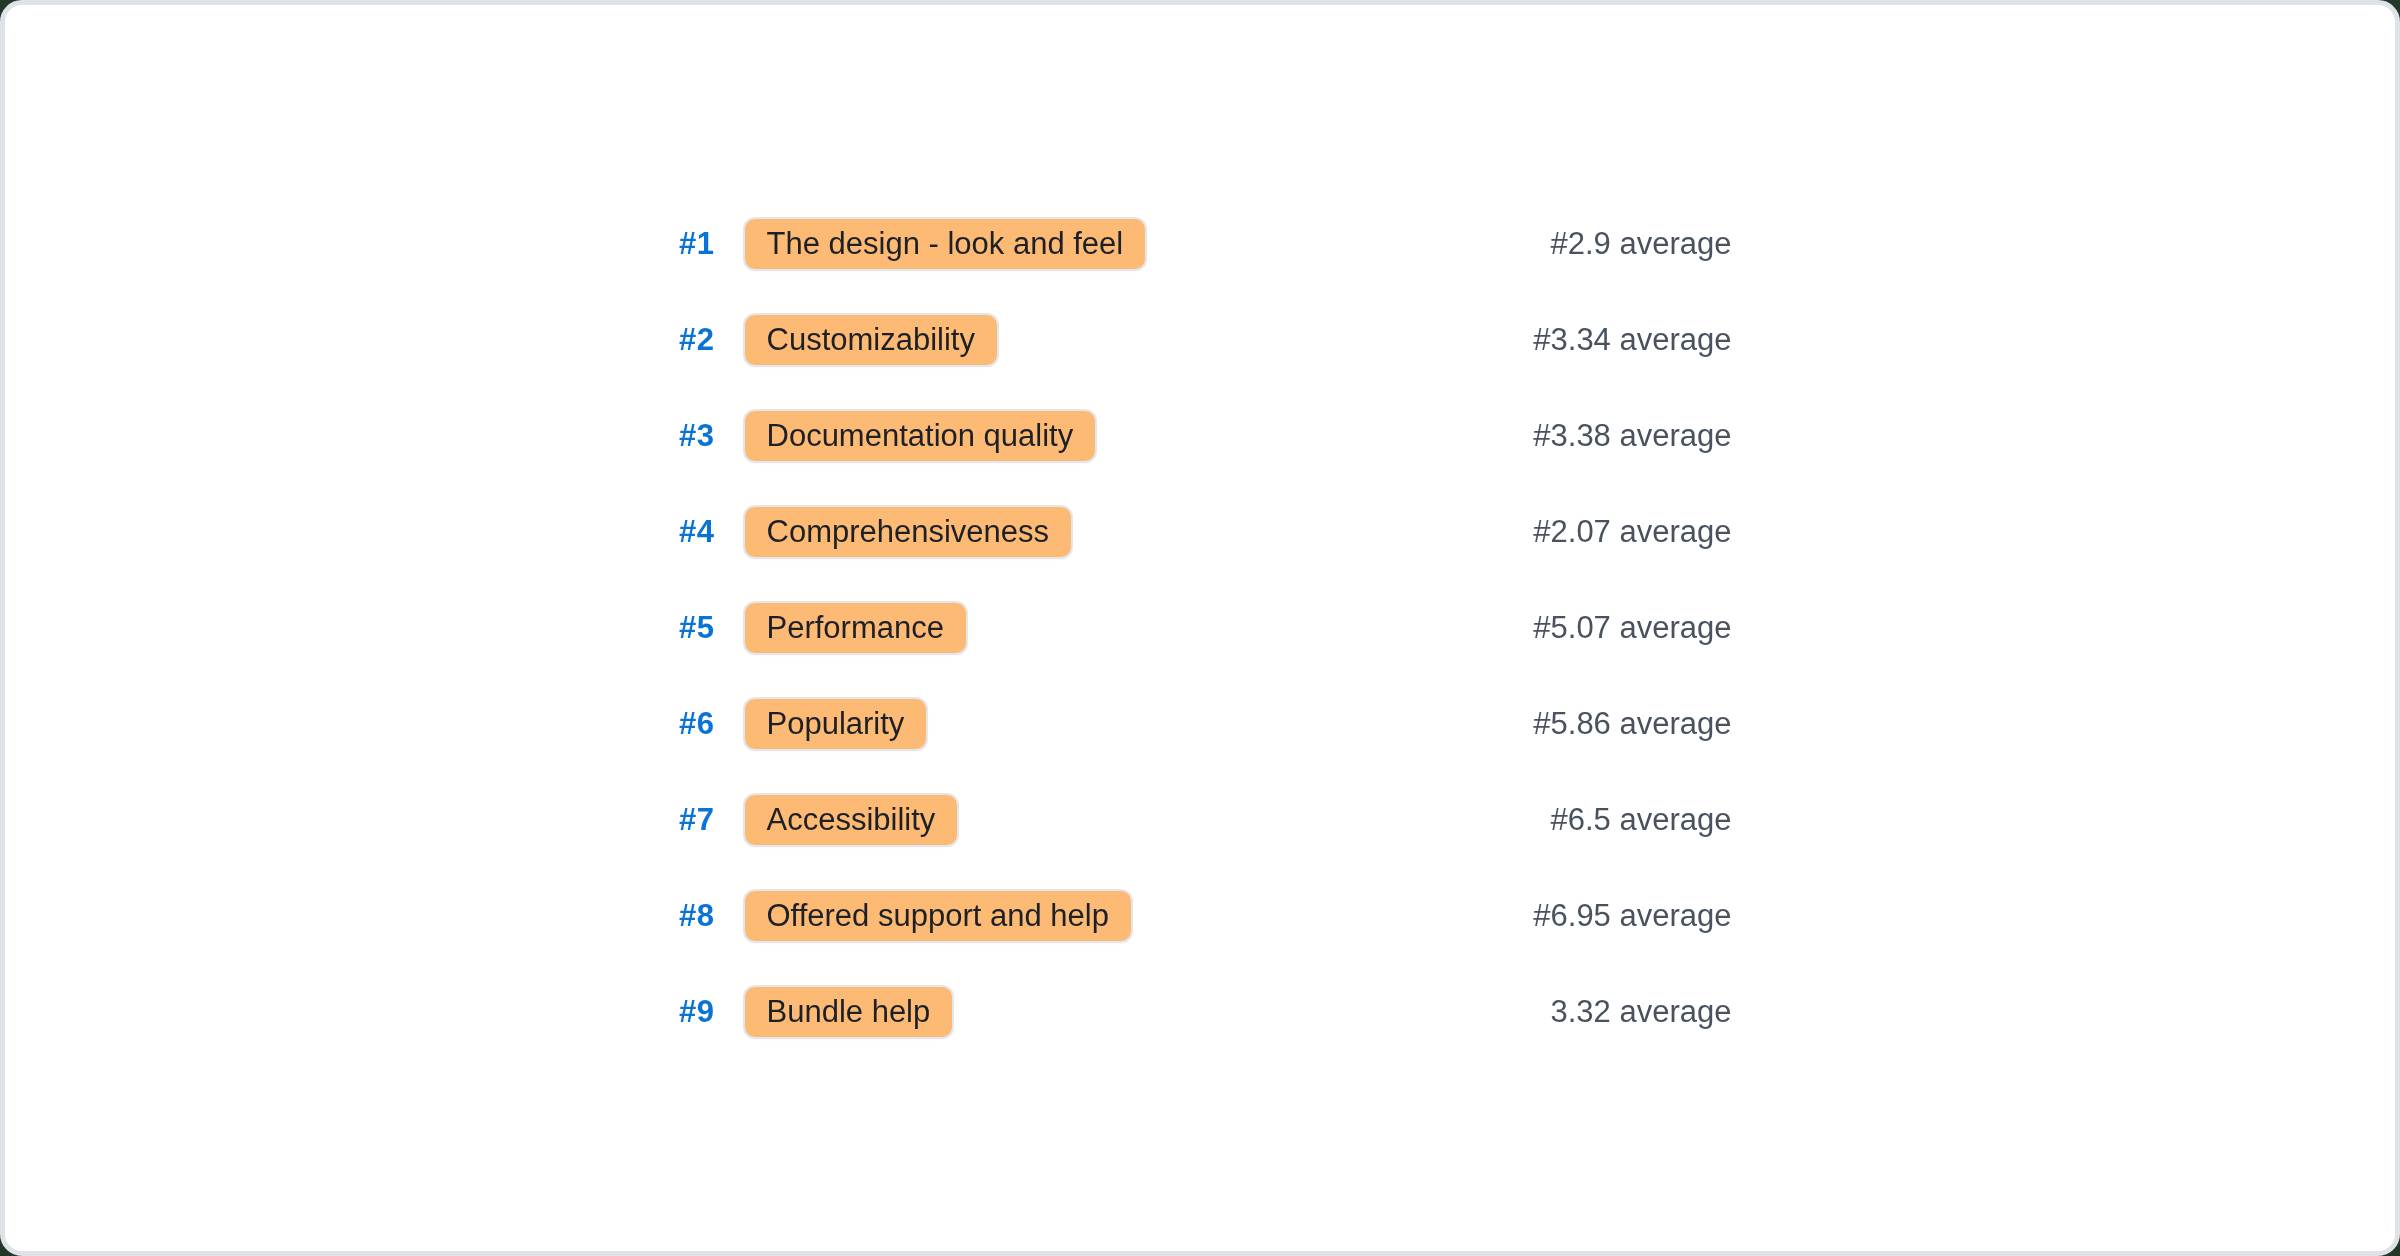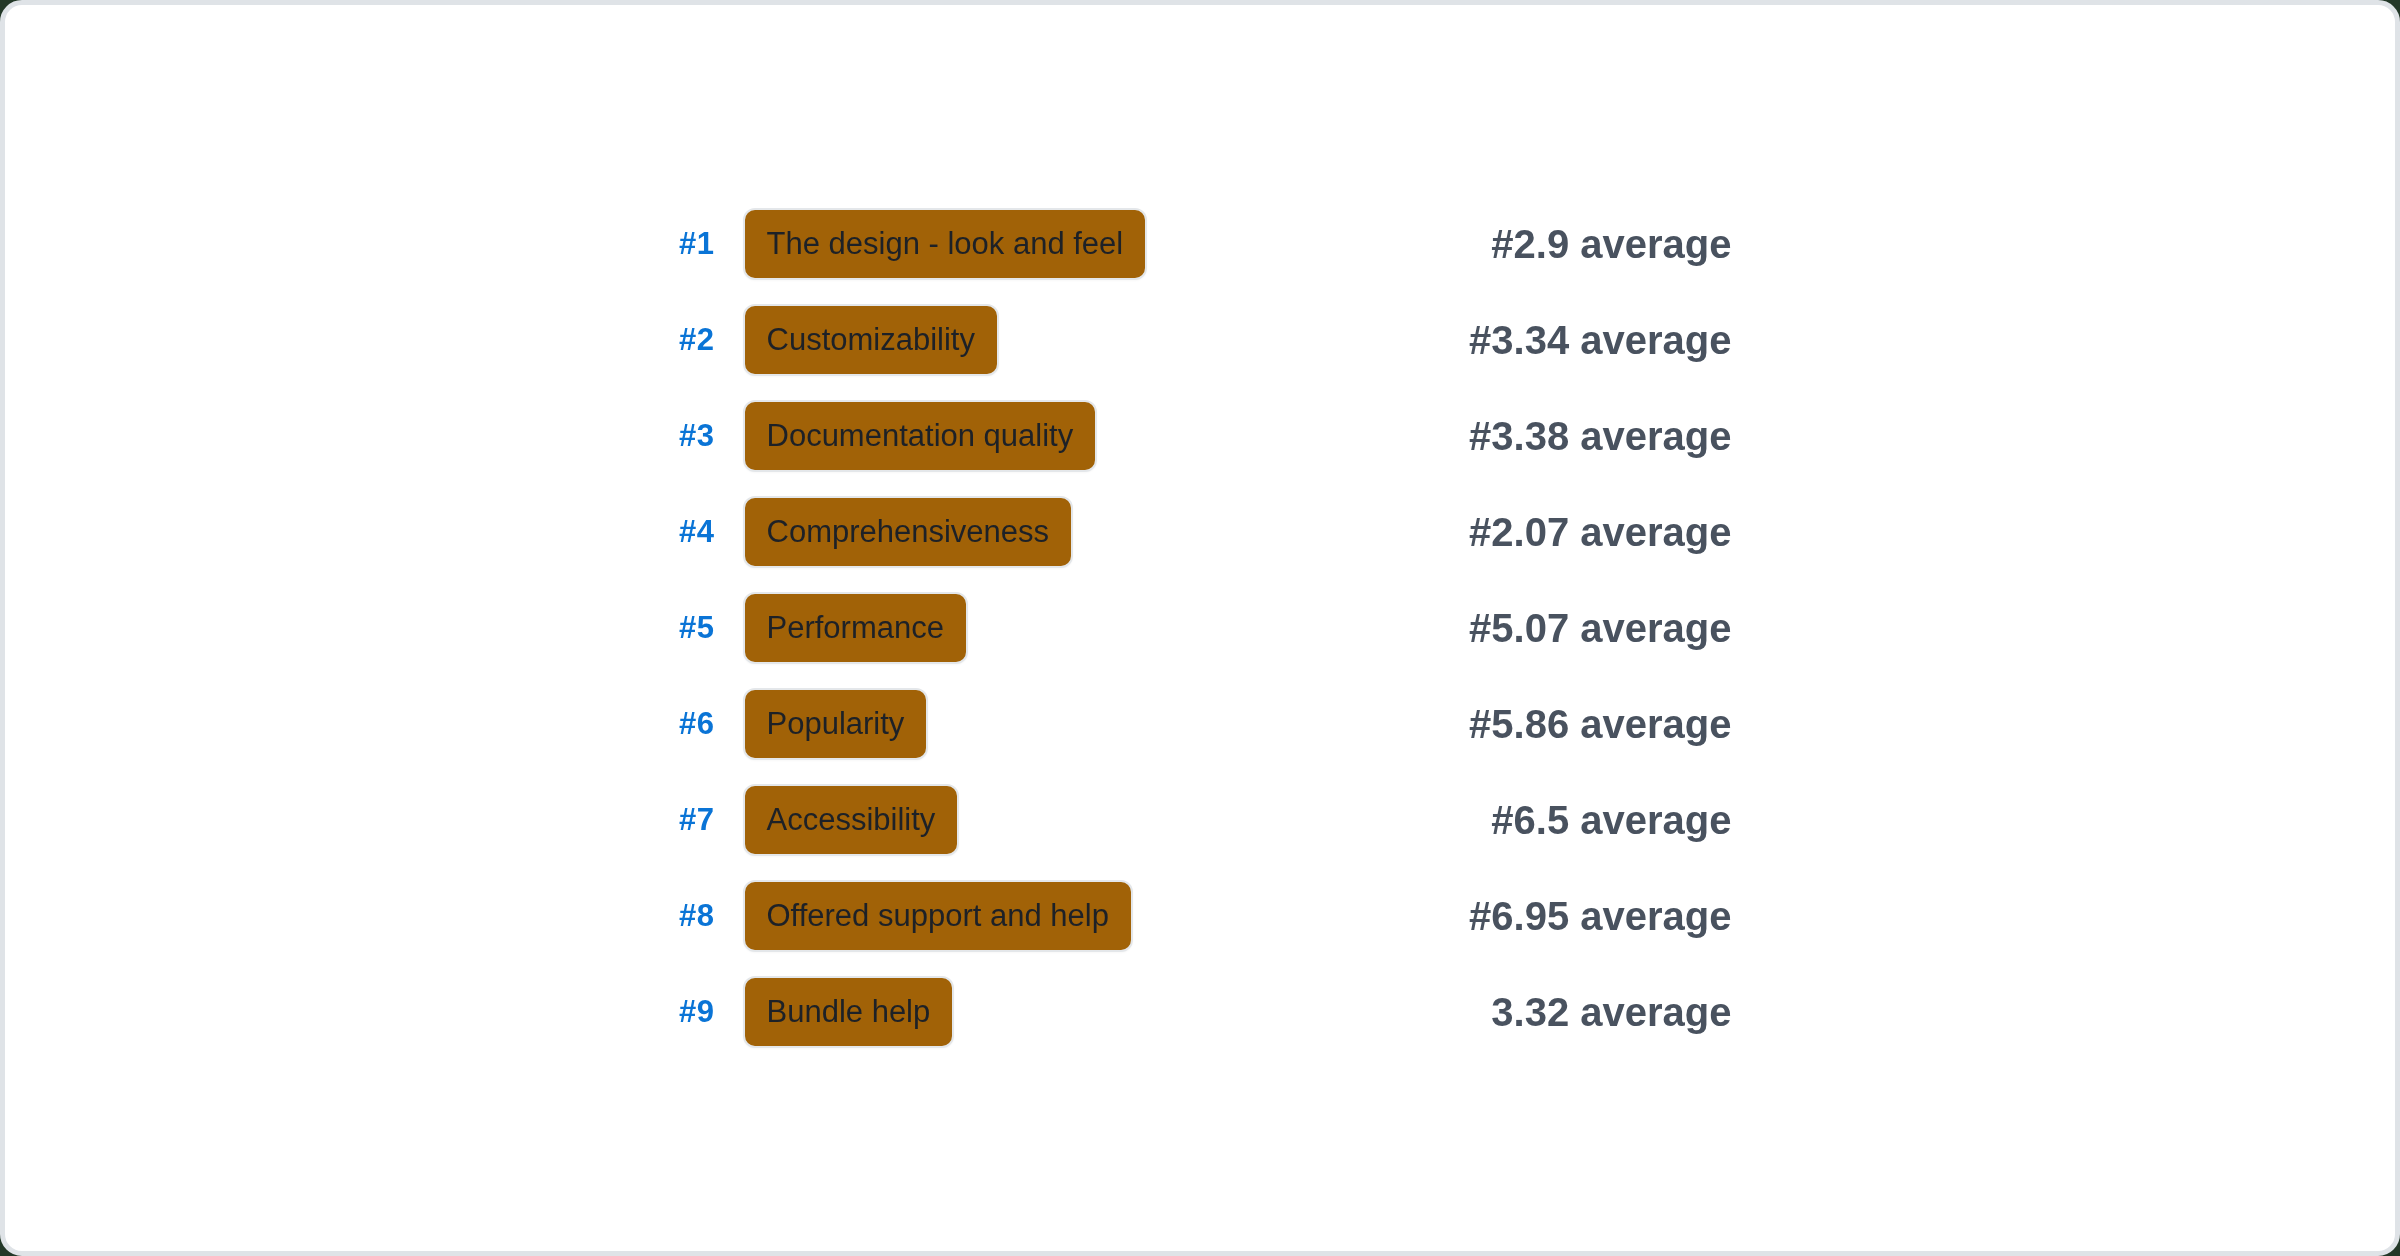--- a/index.html
+++ b/index.html
@@ -41,39 +41,39 @@
     font-size: 31px;
     min-width: 46px;
     text-align: right;
     flex: 0 0 auto;
     letter-spacing: 0.5px;
   }
   .chip {
     margin-left: 28px;
     display: inline-flex;
     align-items: center;
-    background: #a16207;
+    background: #fdba74;
     border: 2px solid var(--chip-border, #e4e7ea);
     border-radius: 12px;
     padding: 12px 22px;
     box-shadow: 0 1px 2px rgba(0,0,0,0.03);
     box-sizing: border-box;
-    height: 72px;
+    height: 54px;
   }
   .chip-label {
     font-size: 31px;
     color: var(--label-color, #1d2127);
     font-weight: 400;
     white-space: nowrap;
   }
   .avg {
     margin-left: auto;
-    font-size: 40px;
+    font-size: 31px;
     color: var(--avg-color, #49525f);
-    font-weight: 700;
+    font-weight: 400;
     white-space: nowrap;
   }
 </style>
 </head>
 <body>
 
 <div class="window-frame">
   <div class="ranking-list">
 
     <div class="row">

